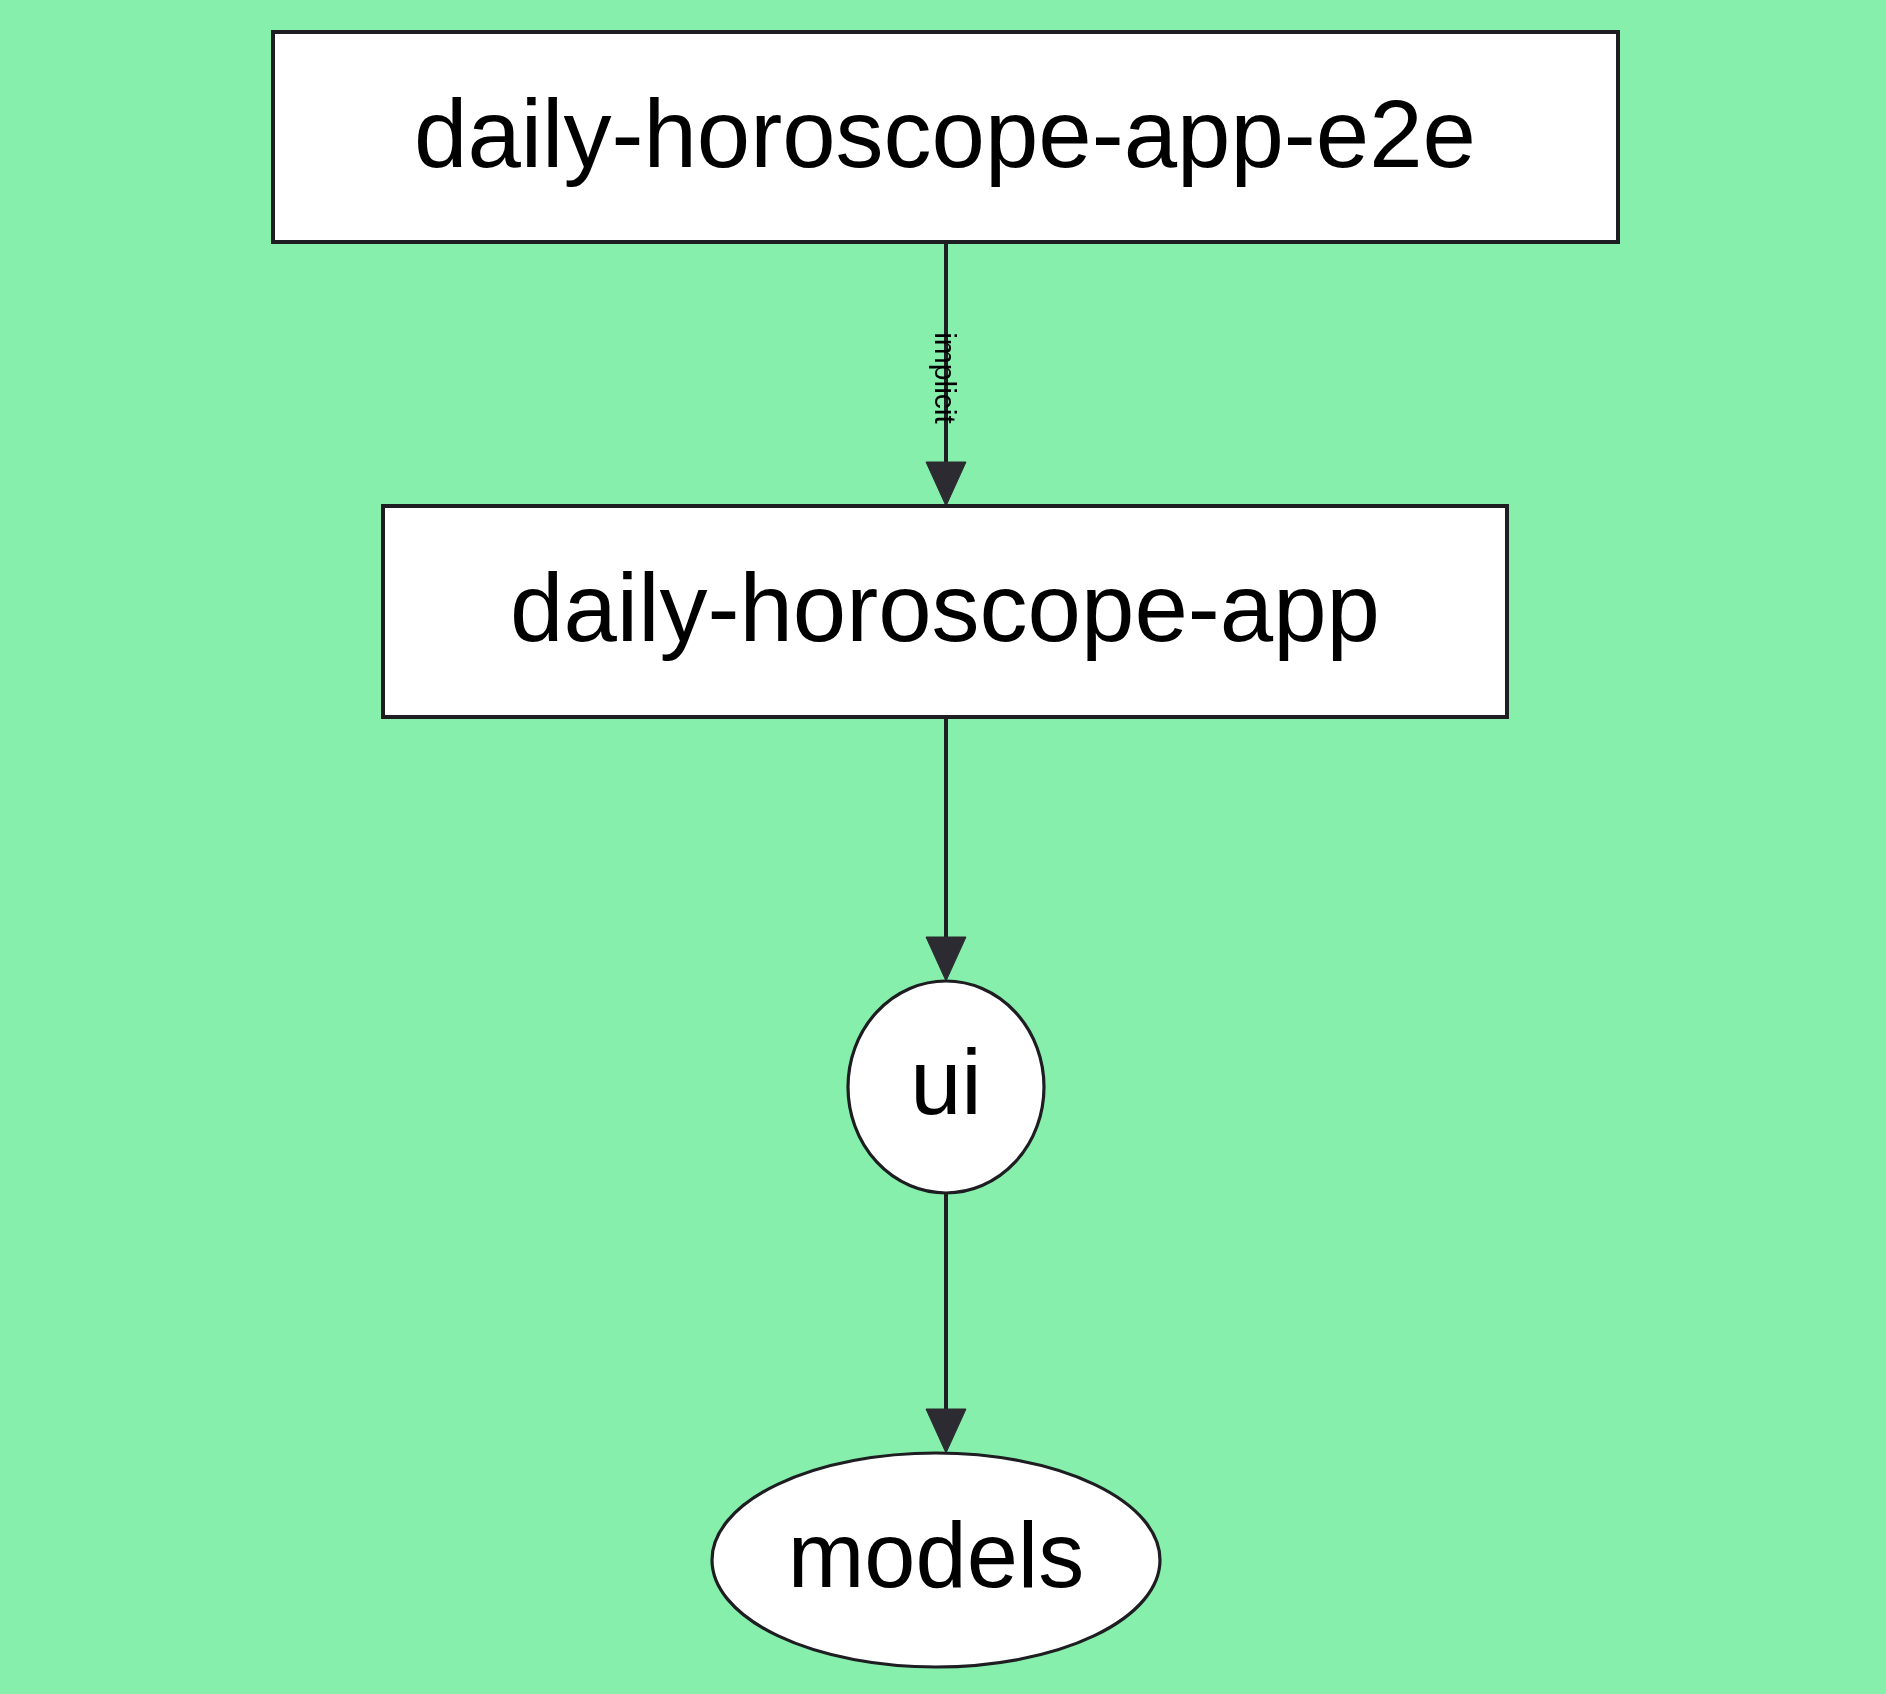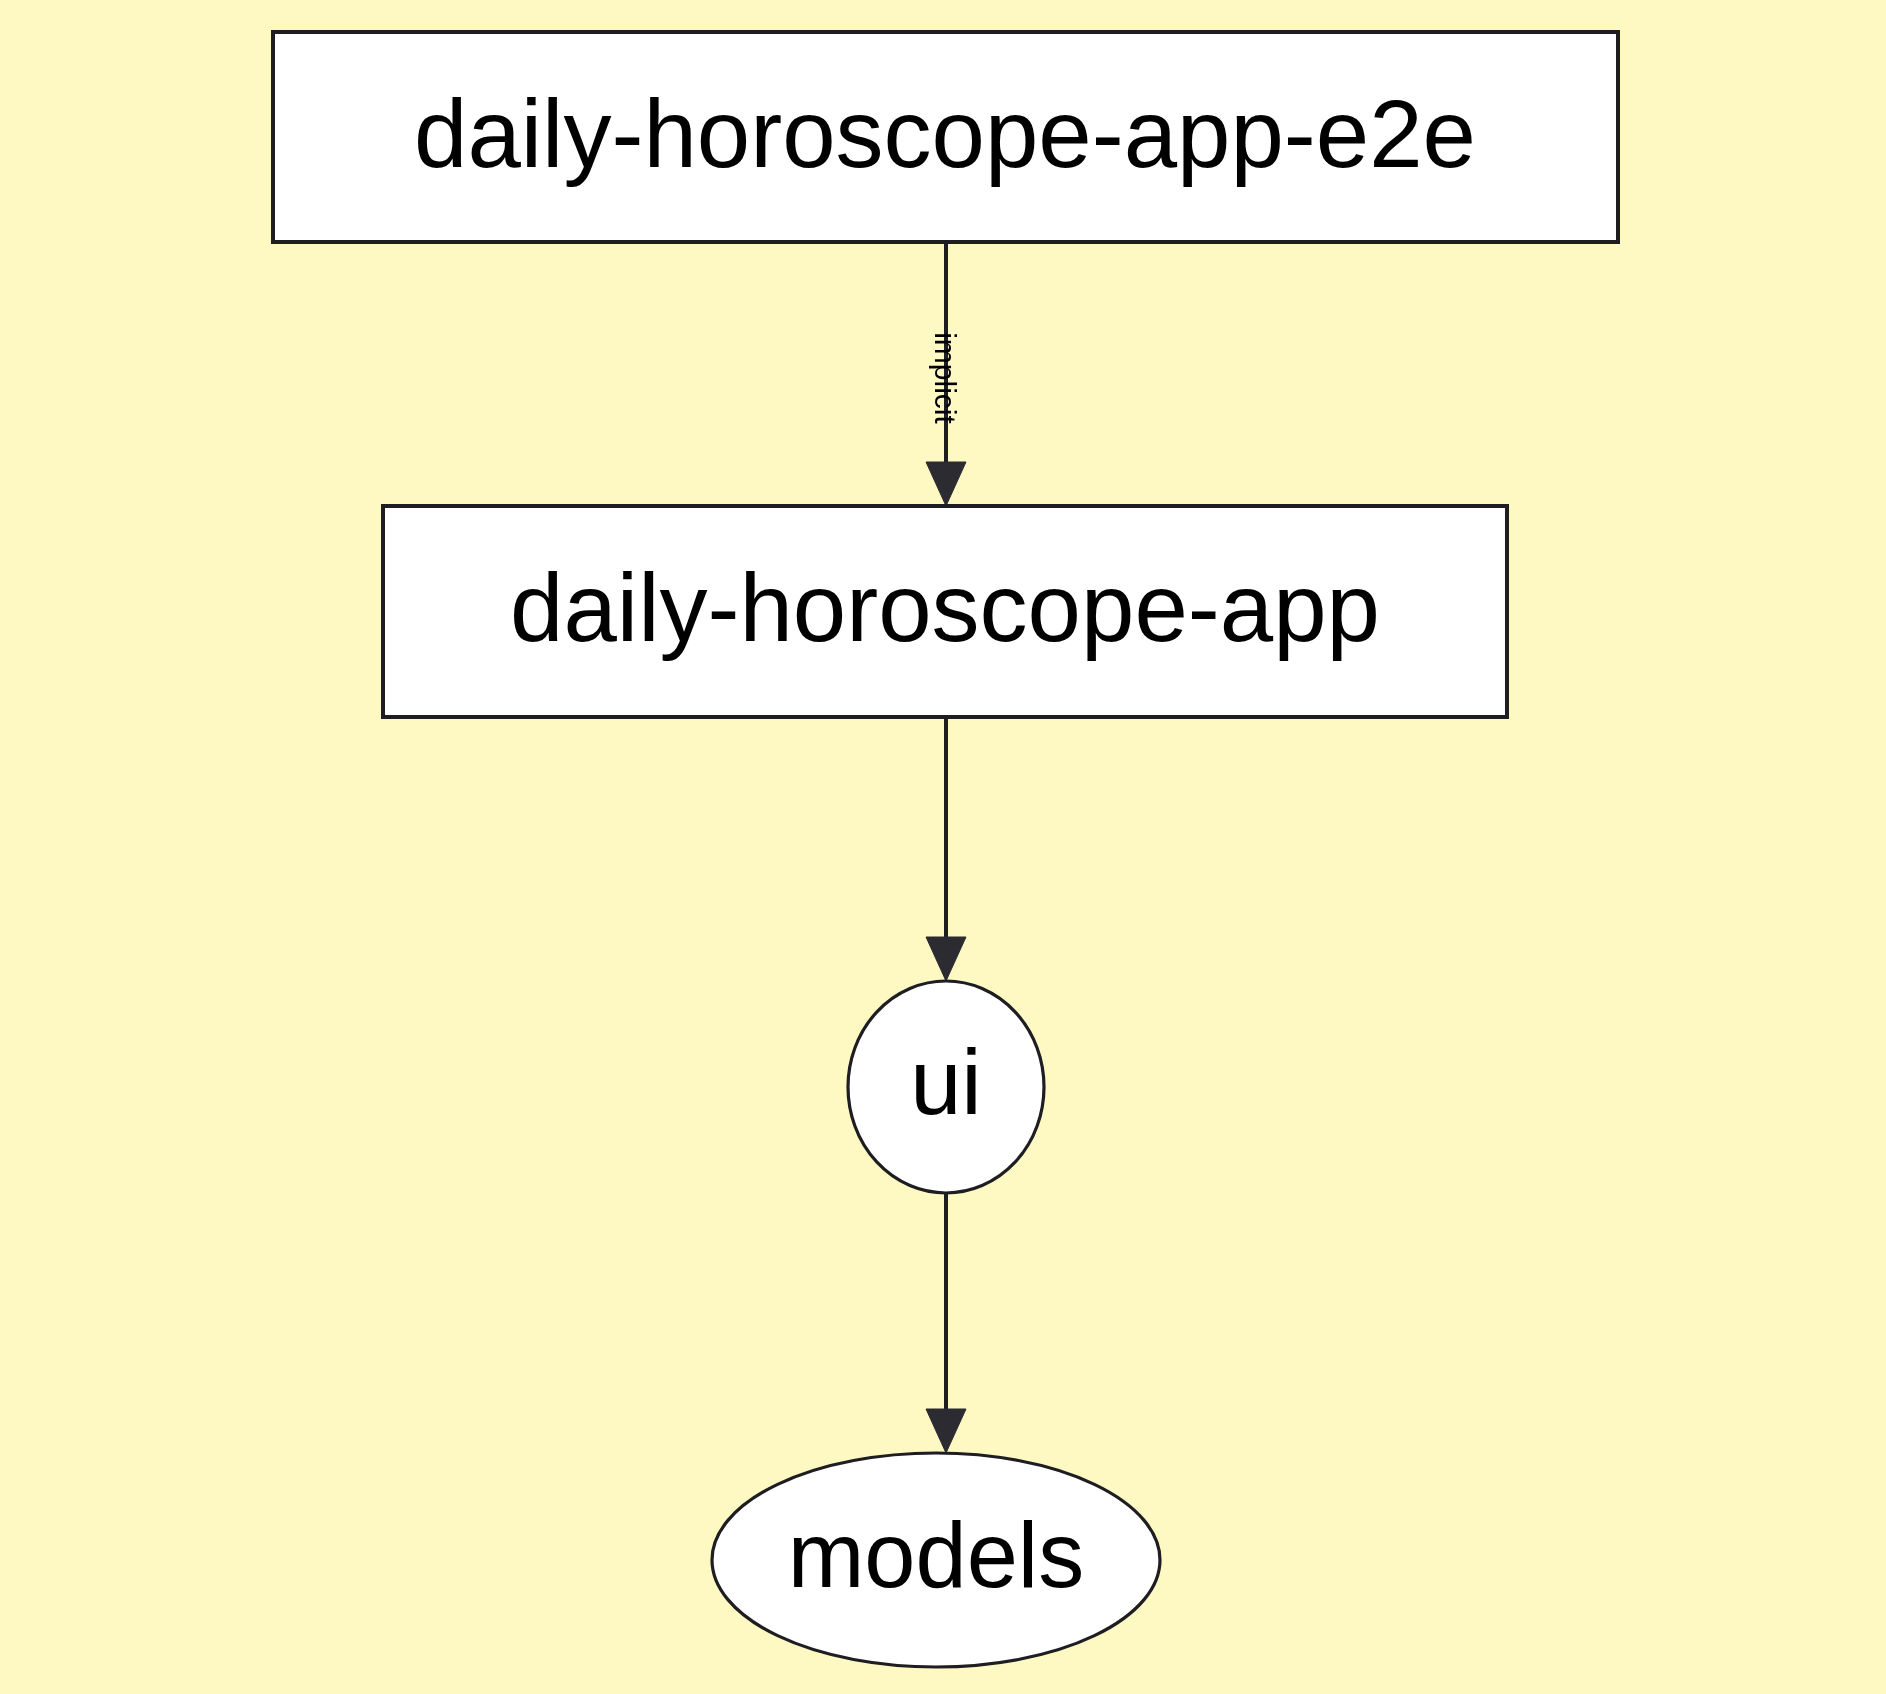--- a/index.html
+++ b/index.html
@@ -7,21 +7,21 @@
     padding: 0;
     background: #ffffff;
   }
   body {
     font-family: "Liberation Sans", sans-serif;
   }
   #canvas {
     position: relative;
     width: 1886px;
     height: 1694px;
-    background: #fef9c3;
+    background: #86efac;
     overflow: hidden;
   }
   #graph-svg {
     position: absolute;
     left: 0;
     top: 0;
     width: 1886px;
     height: 1694px;
   }
   .node-shape {

